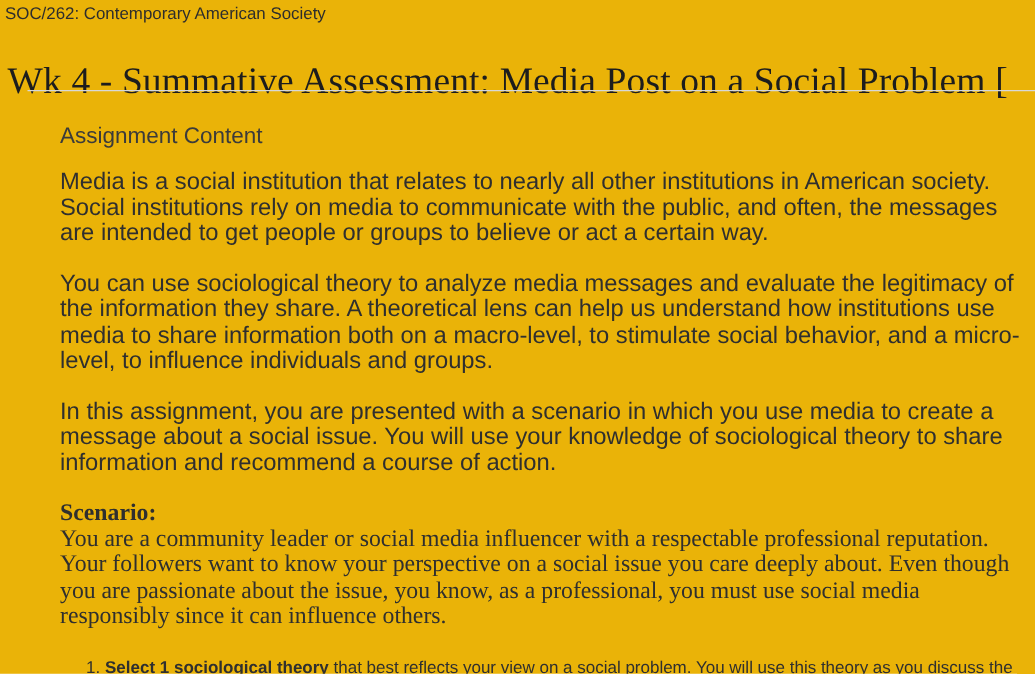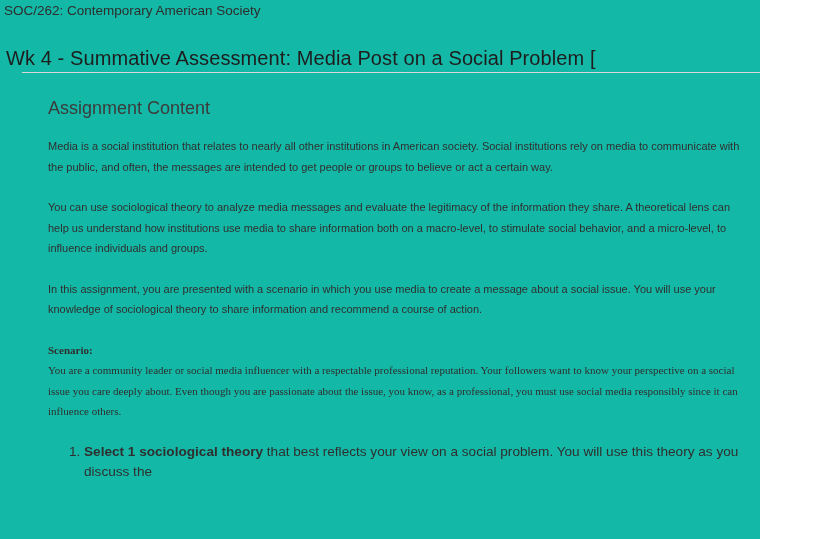--- a/index.html
+++ b/index.html
@@ -8,36 +8,36 @@
     background: #ffffff;
   }
   body {
     width: 828px;
     height: 539px;
     overflow: hidden;
     font-family: "Liberation Sans", sans-serif;
     color: #2d2d2d;
   }
   .page {
-    width: 760px;
+    width: 828px;
     height: 539px;
     position: relative;
-    background: #14b8a6;
+    background: #eab308;
   }
   .breadcrumb {
     font-family: "Liberation Sans", sans-serif;
     font-size: 13.5px;
     color: #2d2d2d;
     padding: 2px 0 0 4px;
     line-height: 18px;
     white-space: nowrap;
   }
   .page-title {
-    font-family: Liberation Sans, sans-serif;
-    font-size: 20px;
+    font-family: Liberation Serif, serif;
+    font-size: 30px;
     font-weight: 400;
     color: #1d1d1d;
     line-height: 38px;
     padding: 6px 0 0 6px;
     white-space: nowrap;
     letter-spacing: 0.1px;
   }
   .title-rule {
     position: absolute;
     left: 22px;
@@ -59,21 +59,21 @@
     padding: 12px 8px 0 48px;
   }
   .section-heading {
     font-size: 18px;
     font-weight: 400;
     color: #3b3b3b;
     line-height: 24px;
     margin: 0 0 16px 0;
   }
   .body-text {
-    font-size: 11px;
+    font-size: 19px;
     line-height: 20.5px;
     color: #2f2f2f;
     margin: 0 0 20px 0;
     max-width: 782px;
   }
   .body-text.tight {
     margin-bottom: 4px;
   }
   .bold-lead {
     font-weight: 700;

